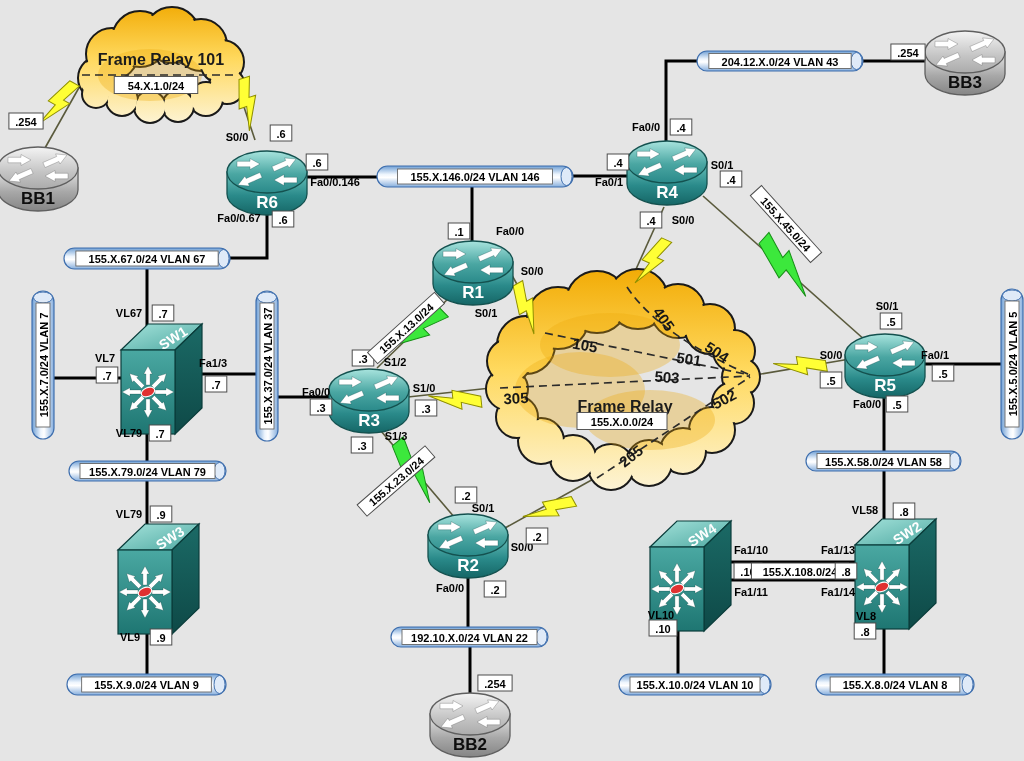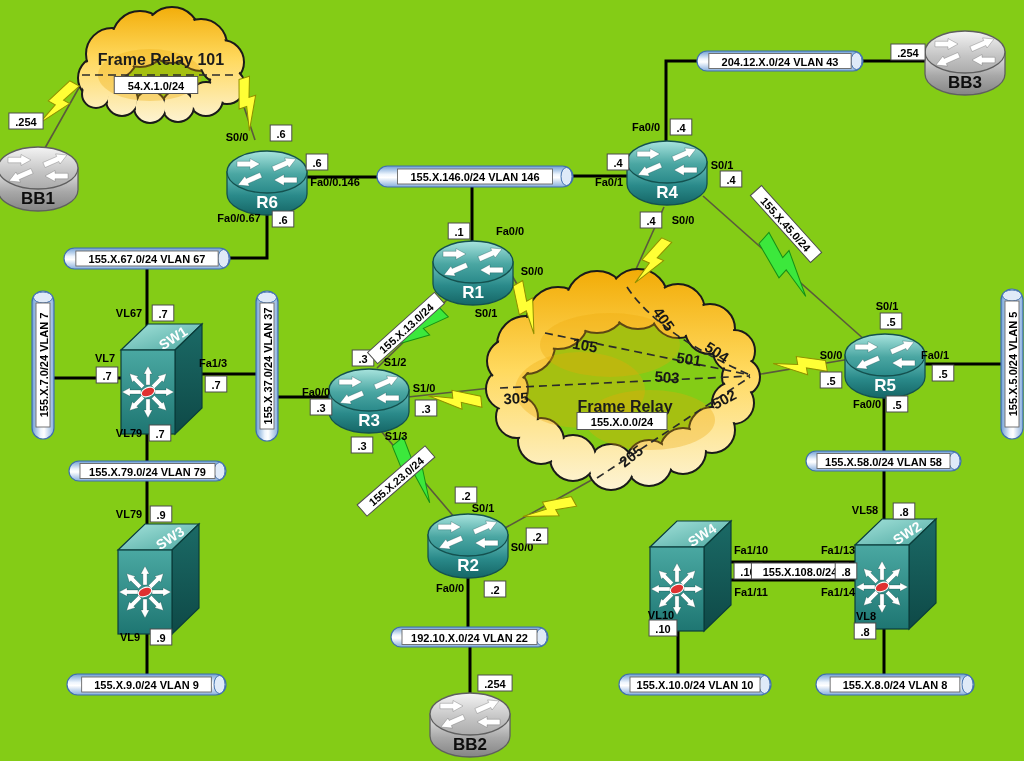--- a/index.html
+++ b/index.html
@@ -1,16 +1,16 @@
 <!DOCTYPE html>
 <html><head>
 <meta charset="utf-8">
 <style>
   html,body{margin:0;padding:0;background:#ffffff;}
-  .stage{position:relative;width:1024px;height:761px;background:#84cc16;overflow:hidden;}
+  .stage{position:relative;width:1024px;height:761px;background:#e5e5e5;overflow:hidden;}
   svg text{font-family:"Liberation Sans","DejaVu Sans",sans-serif;}
   .t-iface{font-size:11px;font-weight:bold;fill:#000;}
   .t-box{font-size:11px;font-weight:bold;fill:#000;}
   .t-seg{font-size:11px;font-weight:bold;fill:#000;}
   .t-dlci{font-size:15px;font-weight:bold;fill:#171717;}
   .t-cloud{font-size:16px;font-weight:bold;fill:#1c1c1c;}
   .t-router{font-size:17px;font-weight:bold;fill:#ffffff;}
   .t-bb{font-size:17px;font-weight:bold;fill:#0e0e0e;}
   .t-switch{font-size:14px;font-weight:bold;fill:#ffffff;}
 </style>

